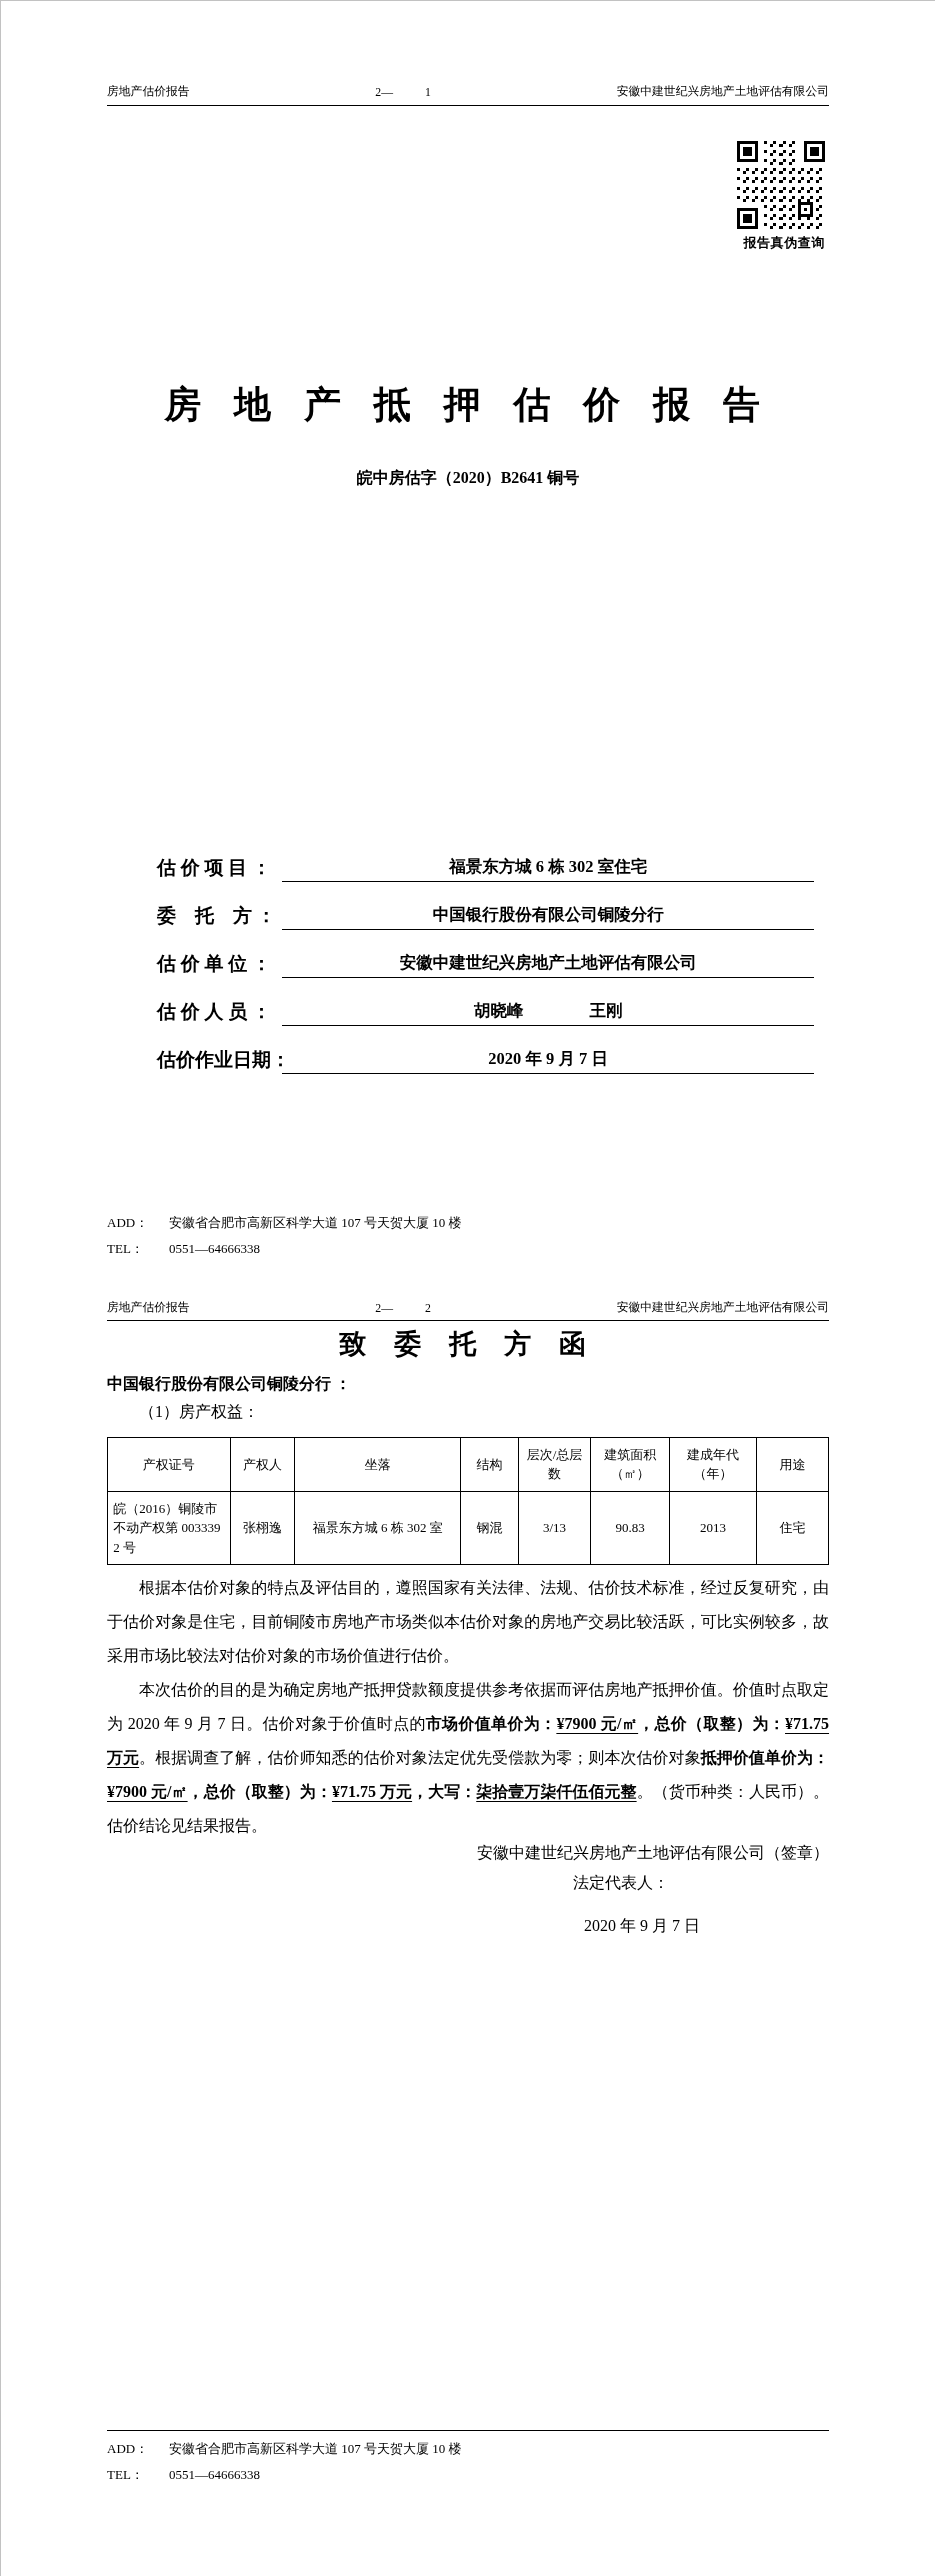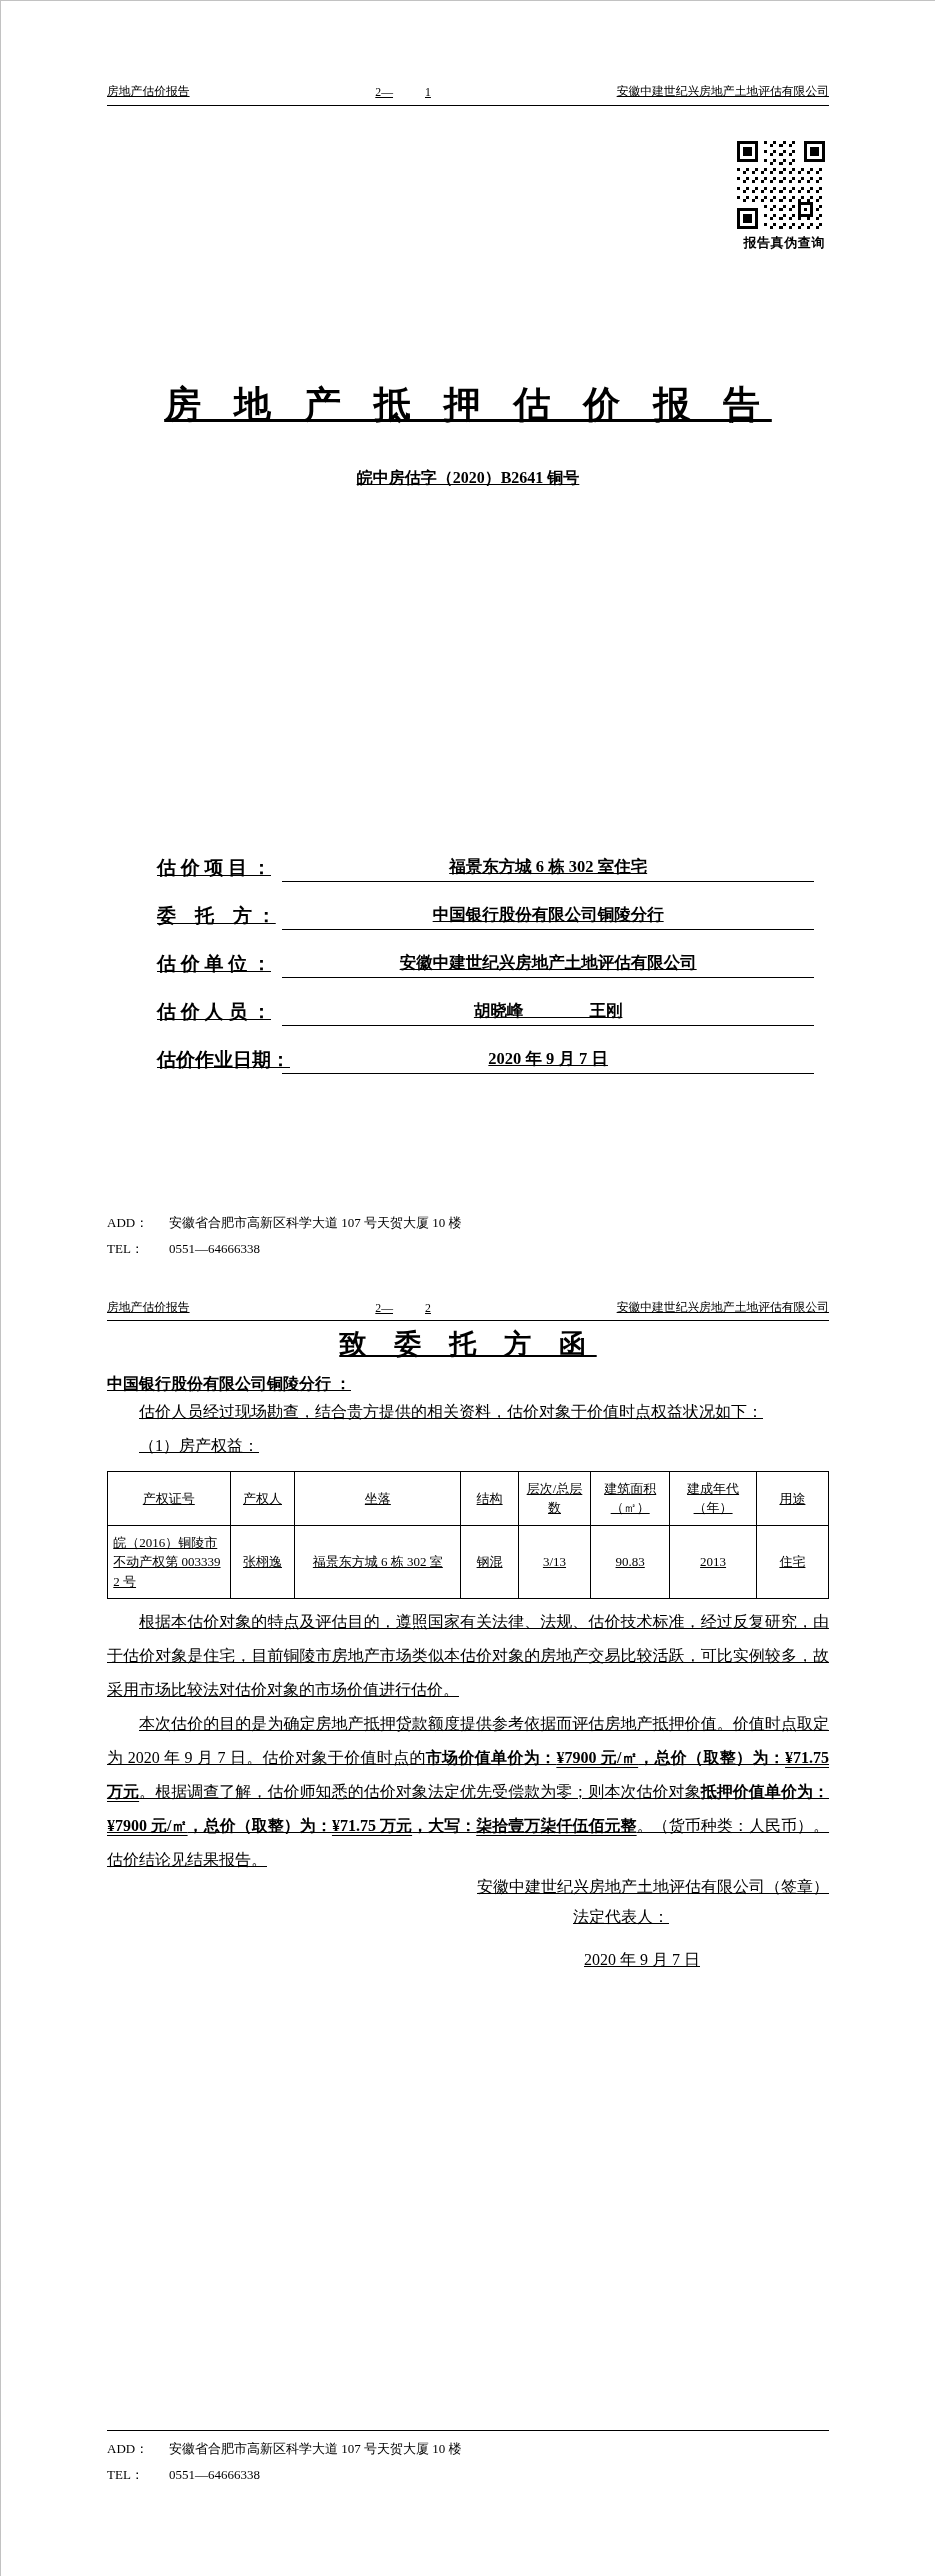--- a/index.html
+++ b/index.html
@@ -1,18 +1,18 @@
 <!DOCTYPE html>
 <html style="font-size:9.4px"><head>
 <meta charset="utf-8">
 <style>
   html,body{margin:0;padding:0;background:#fff;}
   body{font-family:"Liberation Serif","DejaVu Serif",serif;color:#000;}
   .document{width:936px;margin:0 auto;background:#fff;border:0.6px solid #c2c2c2;box-sizing:border-box;}
-  .page{position:relative;height:1288px;box-sizing:border-box;padding:0 106px;overflow:hidden;background:#fff;text-decoration:underline;}
+  .page{position:relative;height:1288px;box-sizing:border-box;padding:0 106px;overflow:hidden;background:#fff;}
   .page-1{padding-top:83px;}
   .page-2{padding-top:10.6px;}
 
   .doc-header{display:flex;justify-content:space-between;align-items:flex-end;font-size:11.8px;padding-bottom:4.7px;border-bottom:1.2px solid #000;}
   .doc-header .center{display:flex;gap:32px;}
 
   .qr-block{position:absolute;top:140px;right:110px;width:88px;text-align:right;}
   .qr-svg{width:88px;height:88px;display:block;}
   .qr-caption{font-weight:bold;font-size:13px;margin-top:4.7px;letter-spacing:0.6px;}
 
@@ -122,21 +122,20 @@
     </header>
 
     <h2 class="letter-title">致 委 托 方 函</h2>
 
     <div class="salutation">
       <span>中国银行股份有限公司铜陵分行</span>
       <span>：</span>
     </div>
 
 
-    <p class="para">估价人员经过现场勘查，结合贵方提供的相关资料，估价对象于价值时点权益状况如下：</p>
 
     <p class="para">（1）房产权益：</p>
 
     <table class="rights">
       <colgroup>
         <col style="width:17%">
           <col style="width:9%">
           <col style="width:23%">
           <col style="width:8%">
         <col style="width:10%">

